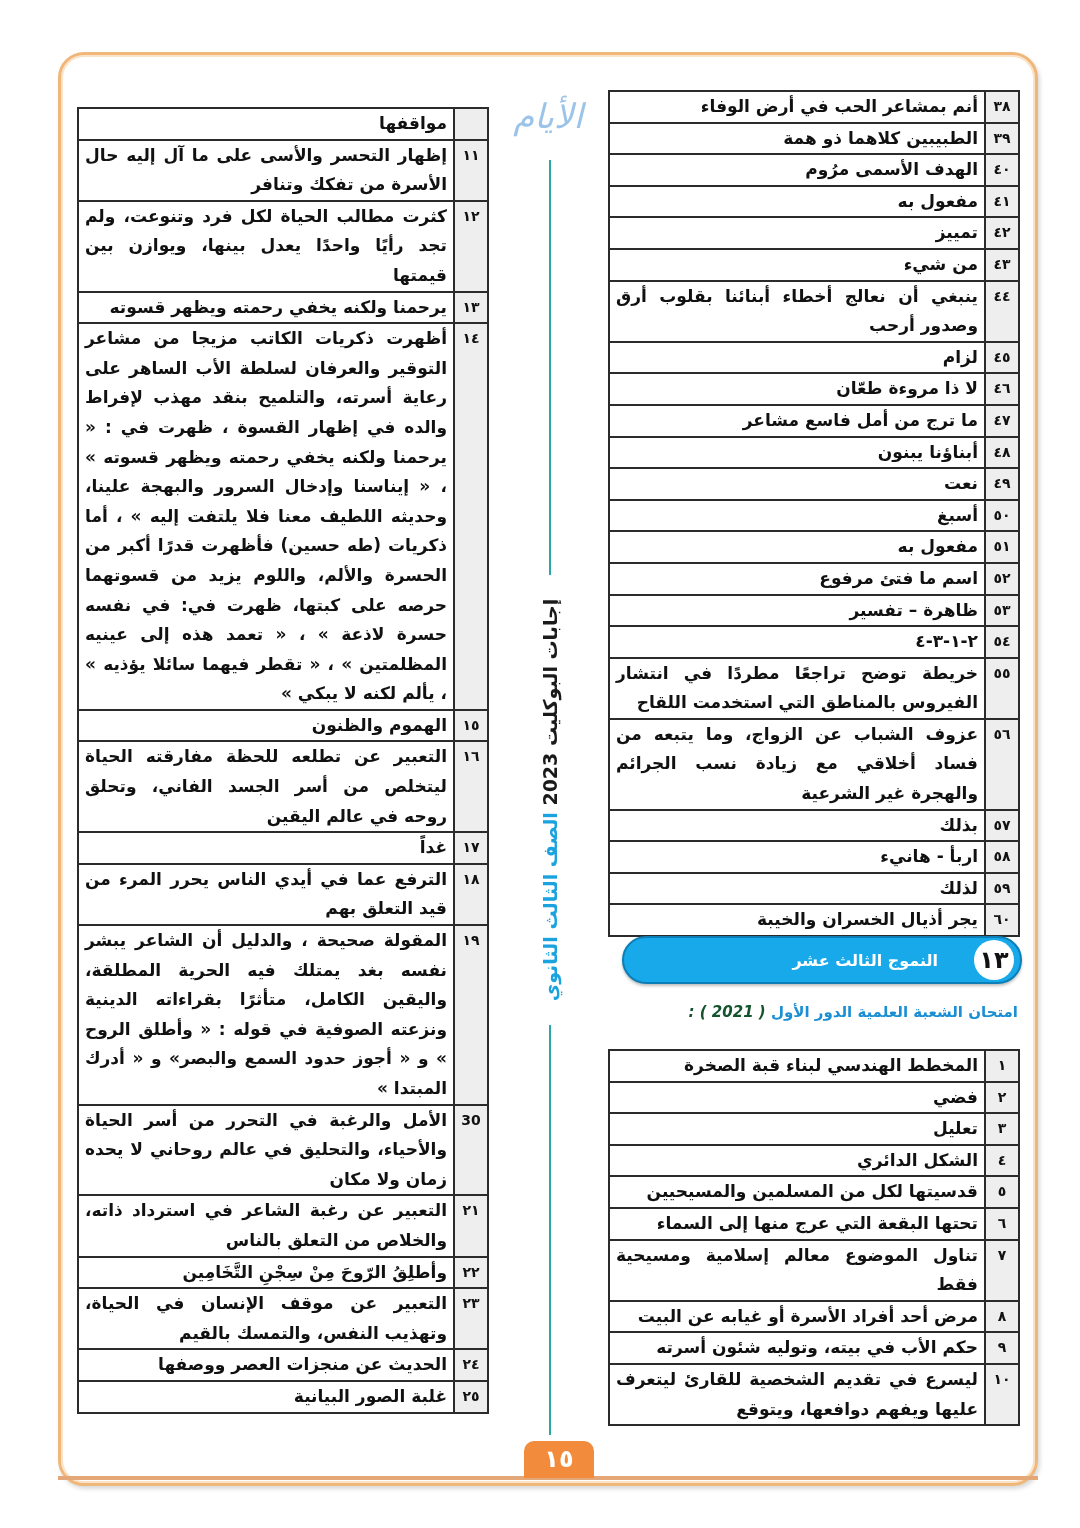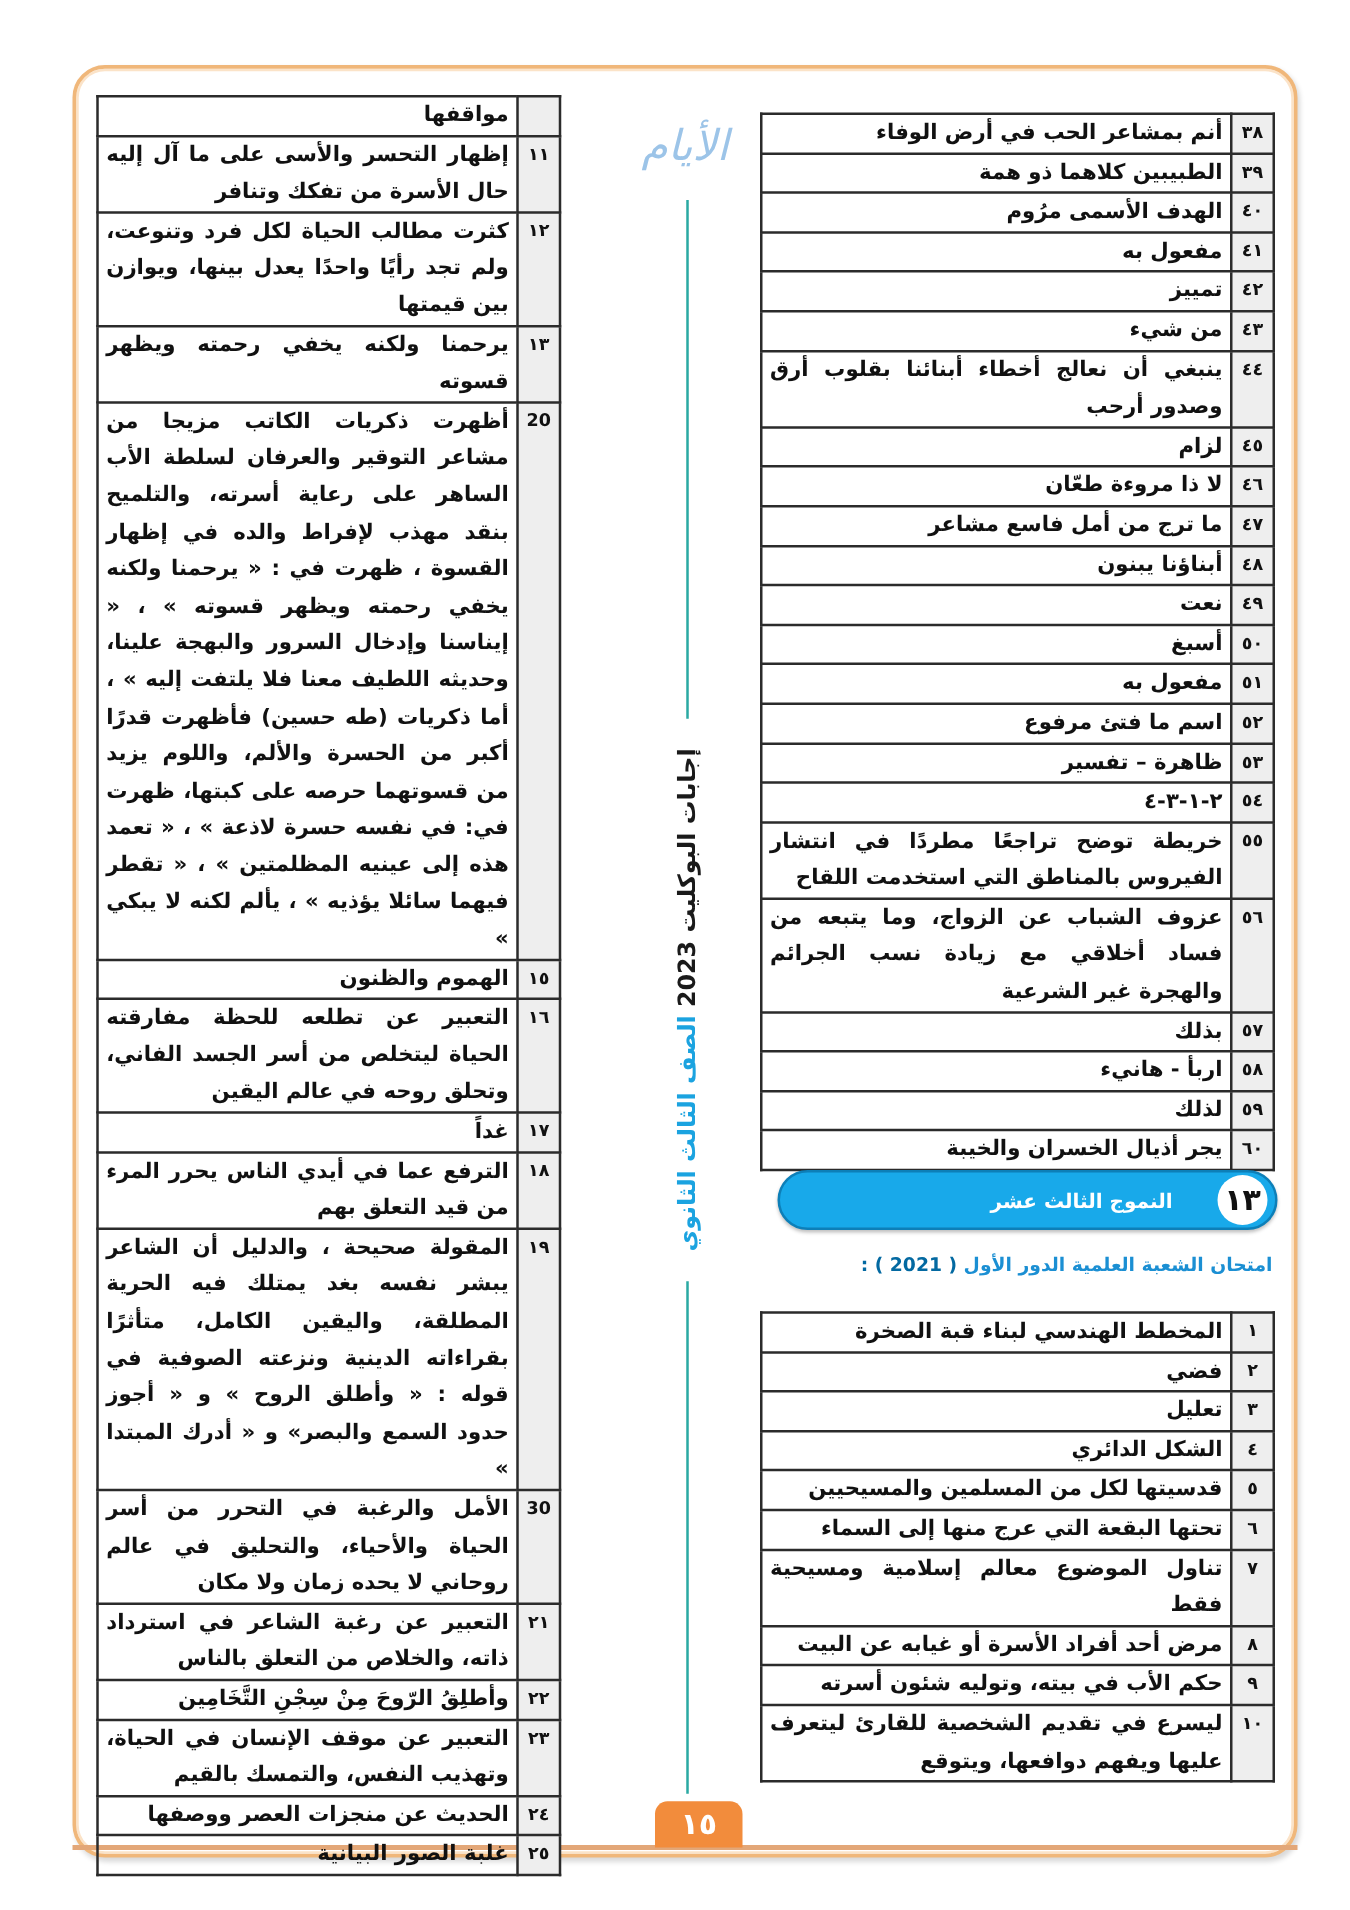--- a/index.html
+++ b/index.html
@@ -12,21 +12,21 @@
   }
   .bottom-rule { position: absolute; left: 58px; top: 1476px; width: 980px; height: 4px; background: #e3a778; }
   table.ans {
     position: absolute; direction: rtl; border-collapse: collapse;
     font-family: "DejaVu Sans", sans-serif; font-weight: bold; color: #111;
     font-size: 17px; line-height: 29.6px;
   }
   table.ans td { border: 2px solid #2b2b2b; padding: 0 6px; vertical-align: top; }
   table.ans td.num { width: 24px; background: #eeeeee; text-align: center; font-size: 14px; padding: 0 4px; margin-top: 34px; }
   table.ans td.txt { text-align: justify; text-align-last: right; }
-  #tbl-left  { left: 77px;  top: 76px;  width: 372px; }
+  #tbl-left  { left: 77px;  top: 107px;  width: 412px; }
   #tbl-right { left: 608px; top: 90px;  width: 412px; }
   #tbl-right2{ left: 608px; top: 1049px; width: 412px; }
   .spine-line { position: absolute; left: 549px; width: 2px; background: #2aa9a3; }
   .logo { position: absolute; left: 508px; top: 96px; width: 80px; height: 60px; color: #9cc4e8; font-family: Liberation Mono, monospace; font-size: 34px; text-align: center; font-style: italic; }
   .spine-text {
     position: absolute; left: 550px; top: 800px; transform: translate(-50%,-50%) rotate(-90deg);
     white-space: nowrap; font-weight: bold; font-size: 19px; direction: rtl;
   }
   .spine-text .dark { color: #1a1a1a; }
   .spine-text .blue { color: #1ba3e0; }
@@ -39,21 +39,21 @@
   .model-num {
     width: 40px; height: 40px; margin-right: 6px; border-radius: 50%;
     background: #ffffff; color: #111; font-weight: bold; font-size: 24px;
     display: flex; align-items: center; justify-content: center;
   }
   .model-title { color: #ffffff; font-weight: bold; font-size: 16px; margin-right: 36px; }
   .exam-caption {
     position: absolute; right: 62px; top: 1003px; direction: rtl;
     color: #1b8fd3; font-weight: bold; font-size: 15px; white-space: nowrap;
   }
-  .exam-caption .yr { color: #0369a1; }
+  .exam-caption .yr { color: #14532d; font-style: italic; }
   .page-tab {
     position: absolute; left: 524px; top: 1441px; width: 70px; height: 37px;
     background: #f28c3c; border-radius: 10px 10px 0 0; color: #fff;
     font-weight: bold; font-size: 24px; text-align: center; line-height: 37px;
   }
 </style>
 </head>
 <body>
 
 <div class="frame"></div>
@@ -79,21 +79,21 @@
       </tr>
       <tr>
         <td class="num">١٢</td>
         <td class="txt">كثرت مطالب الحياة لكل فرد وتنوعت، ولم تجد رأيًا واحدًا يعدل بينها، ويوازن بين قيمتها</td>
       </tr>
       <tr>
         <td class="num">١٣</td>
         <td class="txt">يرحمنا ولكنه يخفي رحمته ويظهر قسوته</td>
       </tr>
       <tr>
-        <td class="num">20</td>
+        <td class="num">١٤</td>
         <td class="txt">أظهرت ذكريات الكاتب مزيجا من مشاعر التوقير والعرفان لسلطة الأب الساهر على رعاية أسرته، والتلميح بنقد مهذب لإفراط والده في إظهار القسوة ، ظهرت في : « يرحمنا ولكنه يخفي رحمته ويظهر قسوته » ، « إيناسنا وإدخال السرور والبهجة علينا، وحديثه اللطيف معنا فلا يلتفت إليه » ، أما ذكريات (طه حسين) فأظهرت قدرًا أكبر من الحسرة والألم، واللوم يزيد من قسوتهما حرصه على كبتها، ظهرت في: في نفسه حسرة لاذعة » ، « تعمد هذه إلى عينيه المظلمتين » ، « تقطر فيهما سائلا يؤذيه » ، يألم لكنه لا يبكي »</td>
       </tr>
       <tr>
         <td class="num">١٥</td>
         <td class="txt">الهموم والظنون</td>
       </tr>
       <tr>
         <td class="num">١٦</td>
         <td class="txt">التعبير عن تطلعه للحظة مفارقته الحياة ليتخلص من أسر الجسد الفاني، وتحلق روحه في عالم اليقين</td>
       </tr>

